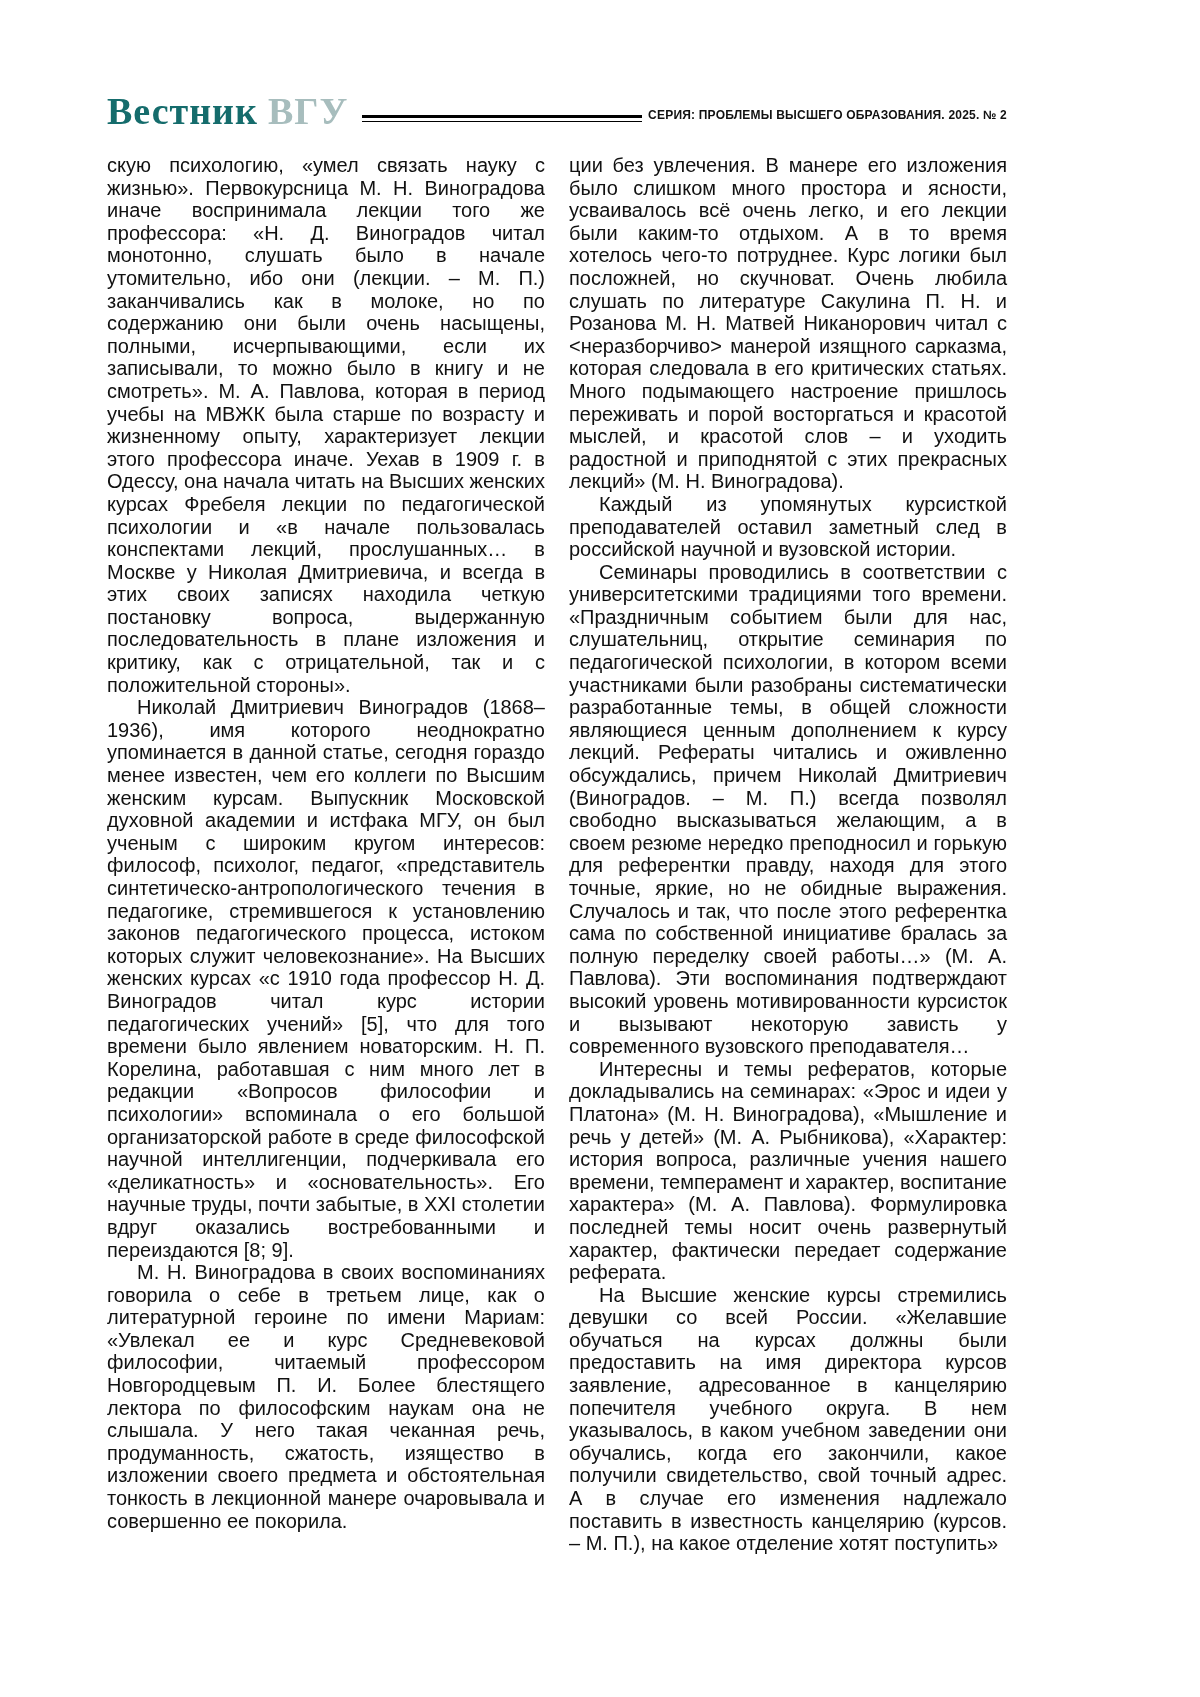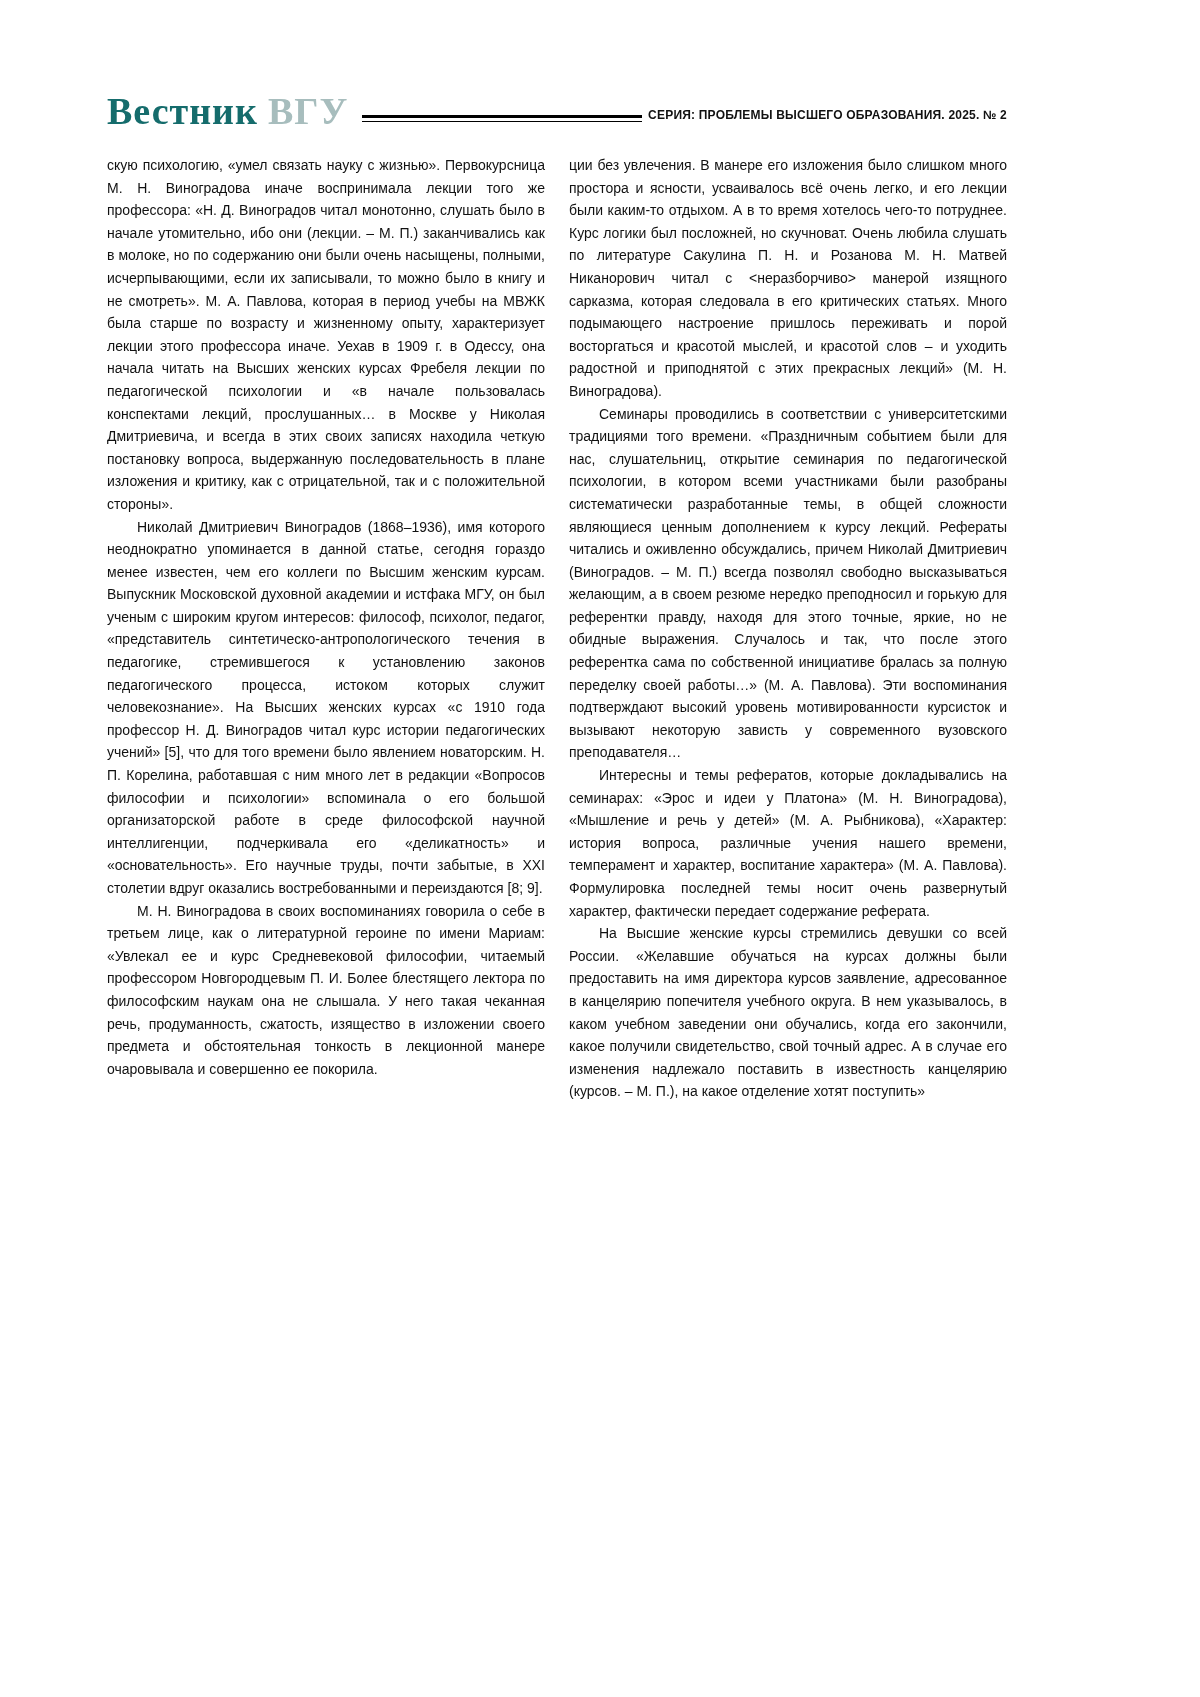--- a/index.html
+++ b/index.html
@@ -49,21 +49,21 @@
     margin-top: 8px;
   }
   
   .columns {
     display: flex;
     gap: 24px;
   }
   .col {
     width: 438px;
     text-align: justify;
-    font-size: 14px;
+    font-size: 20px;
     line-height: 22.6px;
     hyphens: auto;
     -webkit-hyphens: auto;
   }
   .col p {
     text-indent: 30px;
   }
   .col p.no-indent {
     text-indent: 0;
   }
@@ -104,20 +104,21 @@
   </header>
 
   <main class="columns">
     <div class="col">
       <p class="no-indent">скую психологию, «умел связать науку с жизнью». Первокурсница М. Н. Виноградова иначе воспринимала лекции того же профессора: «Н. Д. Виноградов читал монотонно, слушать было в начале утомительно, ибо они (лекции. – М. П.) заканчивались как в молоке, но по содержанию они были очень насыщены, полными, исчерпывающими, если их записывали, то можно было в книгу и не смотреть». М. А. Павлова, которая в период учебы на МВЖК была старше по возрасту и жизненному опыту, характеризует лекции этого профессора иначе. Уехав в 1909 г. в Одессу, она начала читать на Высших женских курсах Фребеля лекции по педагогической психологии и «в начале пользовалась конспектами лекций, прослушанных… в Москве у Николая Дмитриевича, и всегда в этих своих записях находила четкую постановку вопроса, выдержанную последовательность в плане изложения и критику, как с отрицательной, так и с положительной стороны».</p>
       <p>Николай Дмитриевич Виноградов (1868–1936), имя которого неоднократно упоминается в данной статье, сегодня гораздо менее известен, чем его коллеги по Высшим женским курсам. Выпускник Московской духовной академии и истфака МГУ, он был ученым с широким кругом интересов: философ, психолог, педагог, «представитель синтетическо-антропологического течения в педагогике, стремившегося к установлению законов педагогического процесса, истоком которых служит человекознание». На Высших женских курсах «с 1910 года профессор Н. Д. Виноградов читал курс истории педагогических учений» [5], что для того времени было явлением новаторским. Н. П. Корелина, работавшая с ним много лет в редакции «Вопросов философии и психологии» вспоминала о его большой организаторской работе в среде философской научной интеллигенции, подчеркивала его «деликатность» и «основательность». Его научные труды, почти забытые, в XXI столетии вдруг оказались востребованными и переиздаются [8; 9].</p>
       <p>М. Н. Виноградова в своих воспоминаниях говорила о себе в третьем лице, как о литературной героине по имени Мариам: «Увлекал ее и курс Средневековой философии, читаемый профессором Новгородцевым П. И. Более блестящего лектора по философским наукам она не слышала. У него такая чеканная речь, продуманность, сжатость, изящество в изложении своего предмета и обстоятельная тонкость в лекционной манере очаровывала и совершенно ее покорила.</p>
     </div>
     <div class="col">
       <p class="no-indent">ции без увлечения. В манере его изложения было слишком много простора и ясности, усваивалось всё очень легко, и его лекции были каким-то отдыхом. А в то время хотелось чего-то потруднее. Курс логики был посложней, но скучноват. Очень любила слушать по литературе Сакулина П. Н. и Розанова М. Н. Матвей Никанорович читал с &lt;неразборчиво&gt; манерой изящного сарказма, которая следовала в его критических статьях. Много подымающего настроение пришлось переживать и порой восторгаться и красотой мыслей, и красотой слов – и уходить радостной и приподнятой с этих прекрасных лекций» (М. Н. Виноградова).</p>
+      <p>Каждый из упомянутых курсисткой преподавателей оставил заметный след в российской научной и вузовской истории.</p>
       <p>Семинары проводились в соответствии с университетскими традициями того времени. «Праздничным событием были для нас, слушательниц, открытие семинария по педагогической психологии, в котором всеми участниками были разобраны систематически разработанные темы, в общей сложности являющиеся ценным дополнением к курсу лекций. Рефераты читались и оживленно обсуждались, причем Николай Дмитриевич (Виноградов. – М. П.) всегда позволял свободно высказываться желающим, а в своем резюме нередко преподносил и горькую для референтки правду, находя для этого точные, яркие, но не обидные выражения. Случалось и так, что после этого референтка сама по собственной инициативе бралась за полную переделку своей работы…» (М. А. Павлова). Эти воспоминания подтверждают высокий уровень мотивированности курсисток и вызывают некоторую зависть у современного вузовского преподавателя…</p>
       <p>Интересны и темы рефератов, которые докладывались на семинарах: «Эрос и идеи у Платона» (М. Н. Виноградова), «Мышление и речь у детей» (М. А. Рыбникова), «Характер: история вопроса, различные учения нашего времени, темперамент и характер, воспитание характера» (М. А. Павлова). Формулировка последней темы носит очень развернутый характер, фактически передает содержание реферата.</p>
       <p>На Высшие женские курсы стремились девушки со всей России. «Желавшие обучаться на курсах должны были предоставить на имя директора курсов заявление, адресованное в канцелярию попечителя учебного округа. В нем указывалось, в каком учебном заведении они обучались, когда его закончили, какое получили свидетельство, свой точный адрес. А в случае его изменения надлежало поставить в известность канцелярию (курсов. – М. П.), на какое отделение хотят поступить»</p>
     </div>
   </main>
 
 
 </div>
 
 </body></html>

